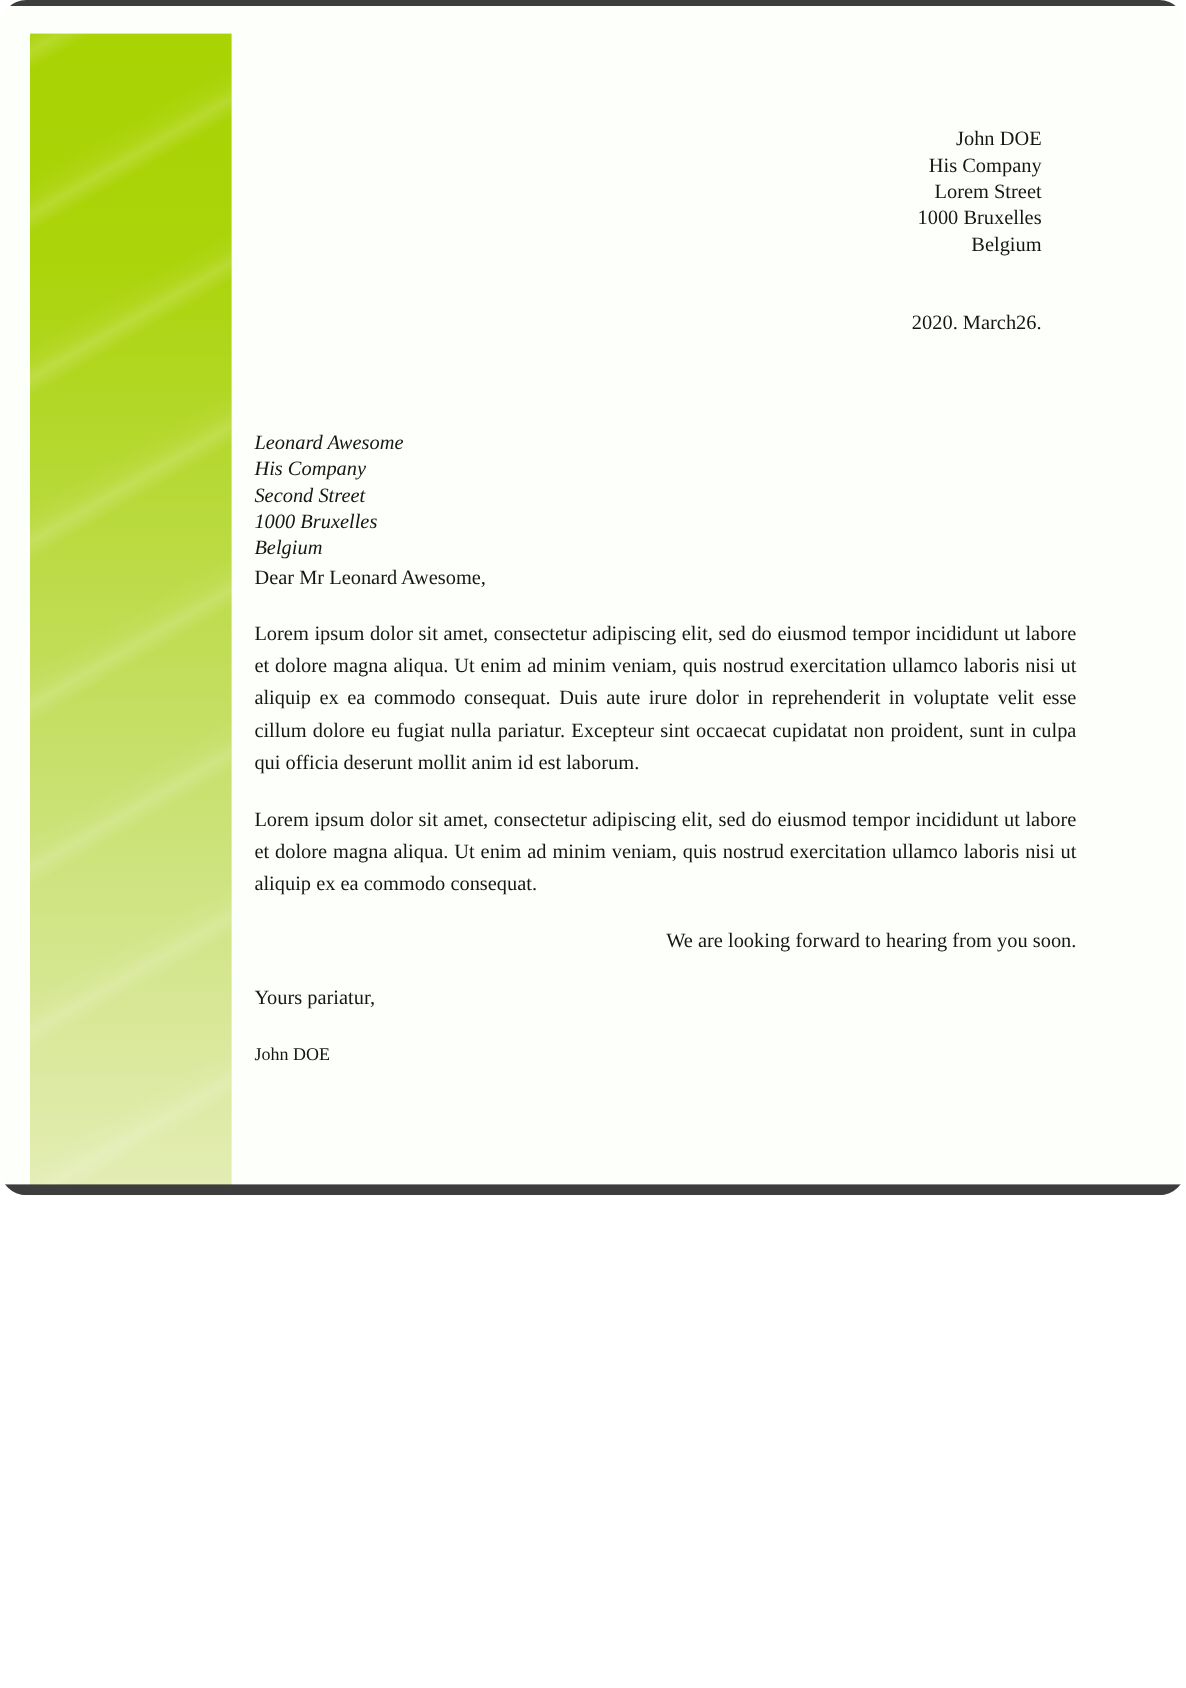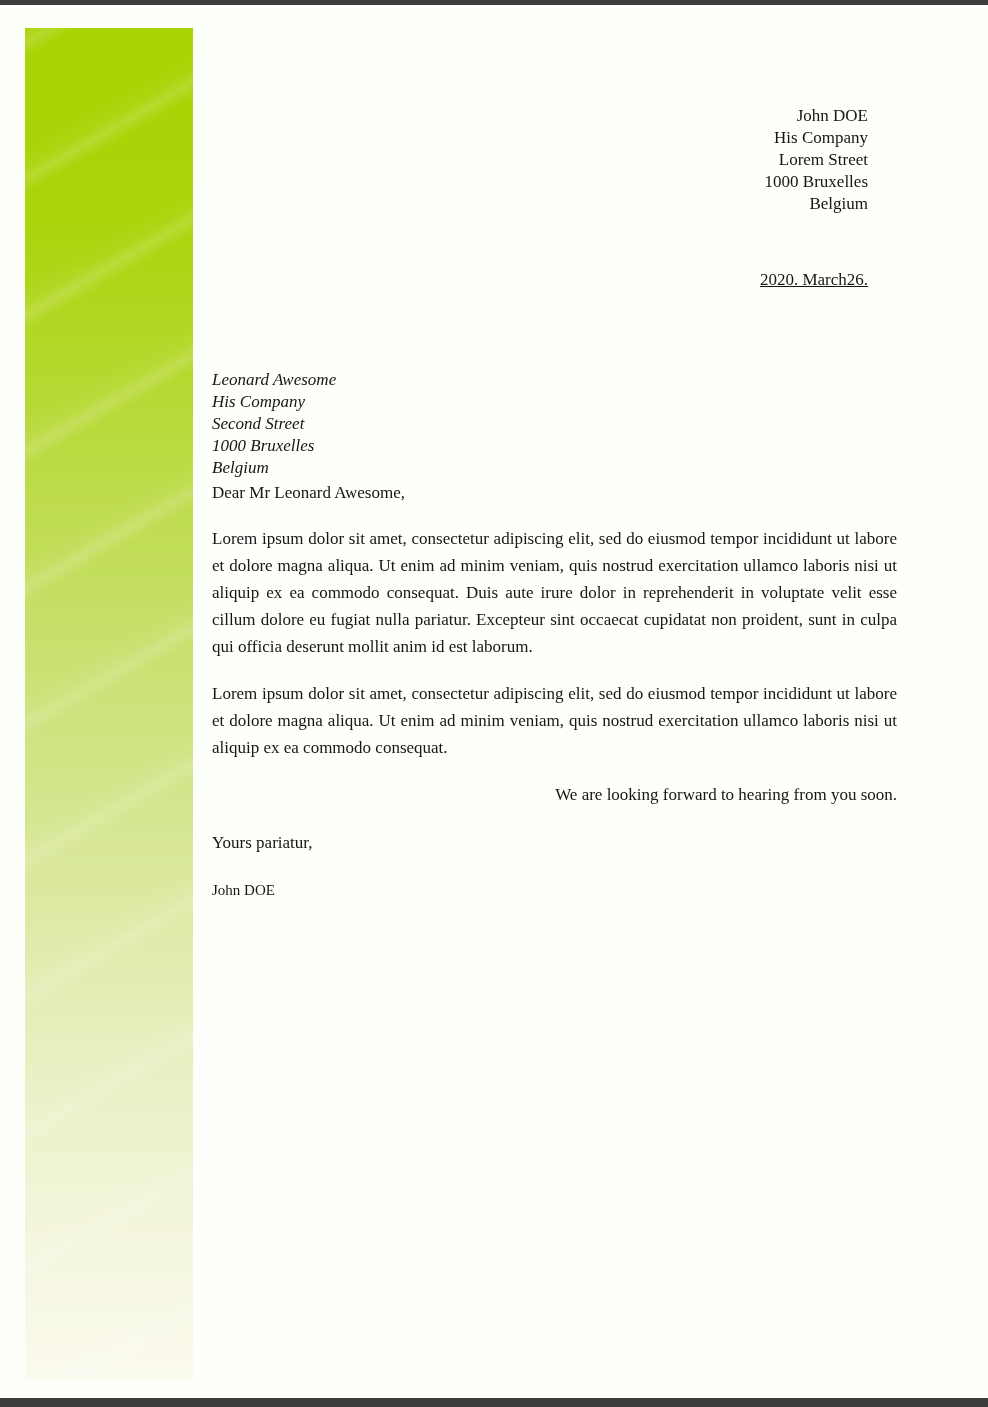--- a/index.html
+++ b/index.html
@@ -3,25 +3,26 @@
 <meta charset="utf-8">
 <style>
   html, body {
     margin: 0;
     padding: 0;
     background: #ffffff;
   }
   .page {
     position: relative;
     width: 988px;
-    height: 1407px;
+    height: 996px;
     background: var(--paper, #fdfffb);
     font-family: "Liberation Serif", serif;
     color: #161616;
     overflow: hidden;
+    border-radius: 22px;
   }
   .rule-top {
     position: absolute;
     top: 0; left: 0; right: 0;
     height: 5px;
     background: var(--rule-color, #3d3d3d);
   }
   .rule-bottom {
     position: absolute;
     bottom: 0; left: 0; right: 0;
@@ -63,23 +64,22 @@
   }
   .content p { margin: 0; font-family: Liberation Serif, serif; }
   .sender {
     text-align: right;
     padding-right: 29px;
     line-height: 22px;
   }
   .date {
     text-align: right;
     padding-right: 29px;
-    margin-top: 54px;
+    margin-top: 43px;
     line-height: 22px;
-    text-decoration: underline;
   }
   .recipient {
     margin-top: 78px;
     line-height: 22px;
     font-style: italic;
   }
   .salutation {
     margin-top: 86px;
   }
   .para-justify {

